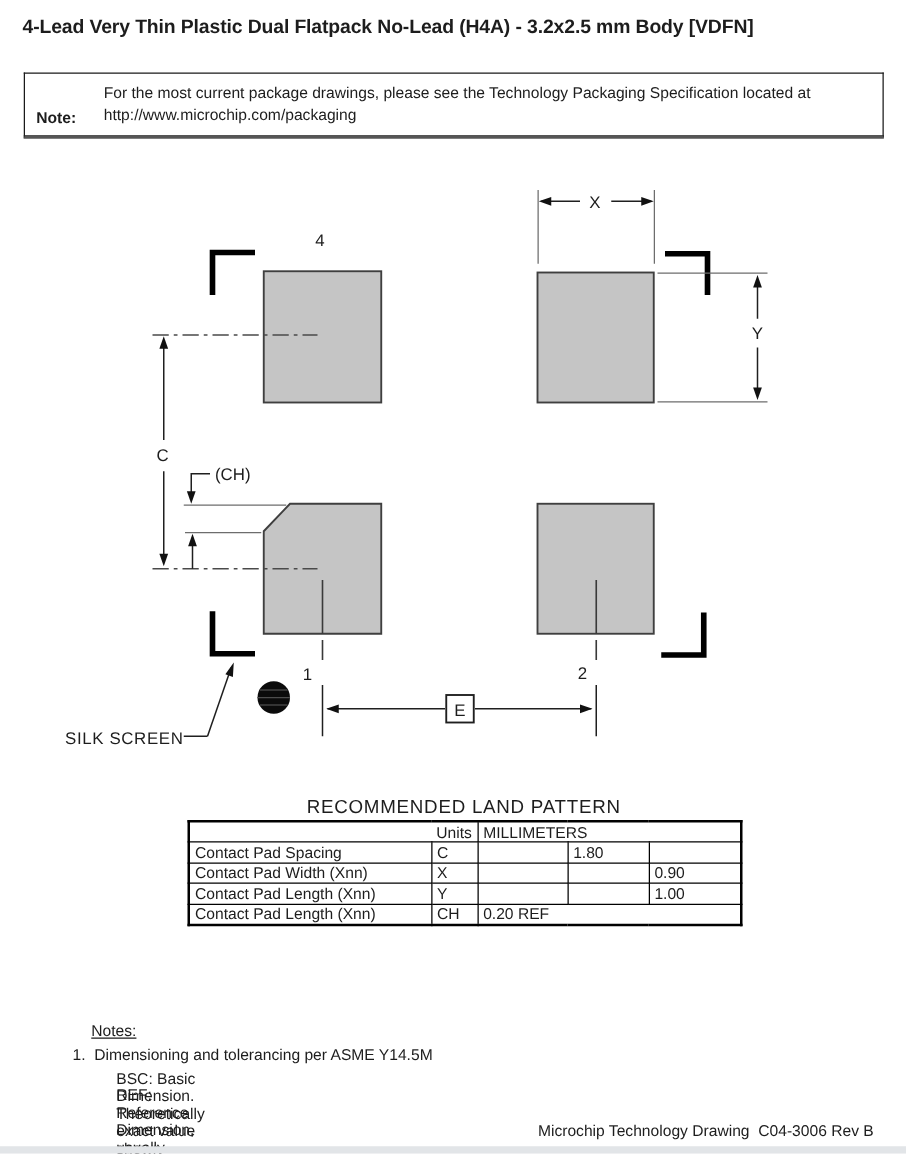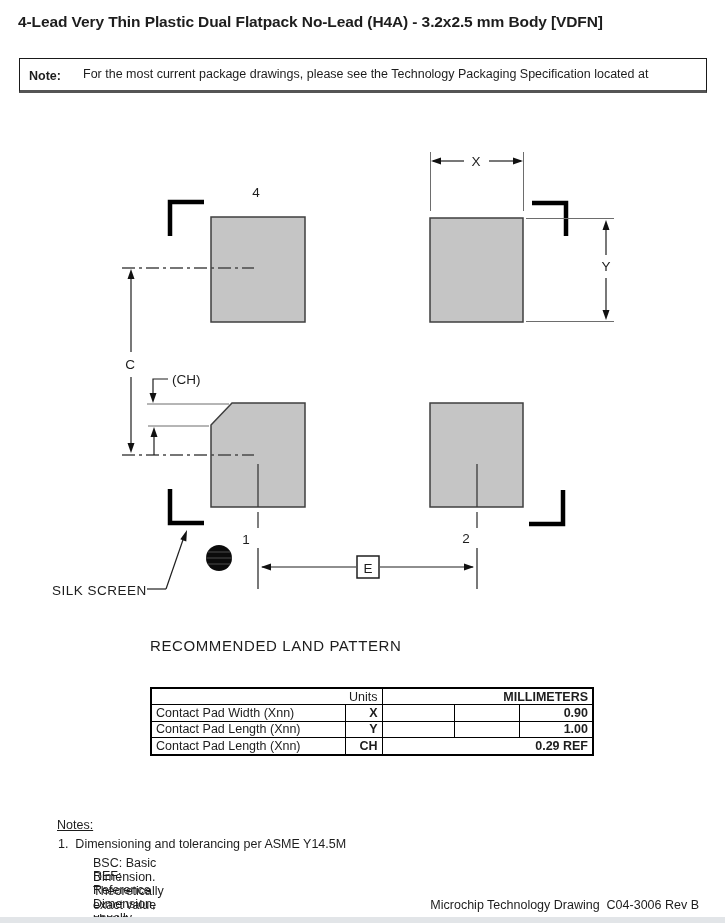--- a/index.html
+++ b/index.html
@@ -21,54 +21,55 @@
   .drawing-svg{position:absolute;left:0;top:130px;}
   .pad{fill:#c5c5c5;stroke:#3f3f3f;stroke-width:1.5;}
   .bracket{fill:none;stroke:#000;stroke-width:4.5;}
   .dim{stroke:#1f1f1f;stroke-width:1.2;fill:none;}
   .ext{stroke:#6d6d6d;stroke-width:1;fill:none;}
   .cl{stroke:#4a4a4a;stroke-width:1.3;fill:none;stroke-dasharray:13 4 3 4;}
   .dash{stroke:#3a3a3a;stroke-width:1.3;fill:none;}
   .arrow{fill:#111;stroke:none;}
   .dtext{font-family:"Liberation Sans",sans-serif;font-size:13.5px;fill:#1d1d1d;}
   .land-heading{
-    position:absolute;left:150px;top:637px;width:442px;
+    position:absolute;left:150px;top:637px;width:442px;text-align:center;
     font-size:15px;letter-spacing:0.6px;
   }
   .land-table{
-    position:absolute;left:150px;top:687px;border-collapse:collapse;
+    position:absolute;left:150px;top:656px;border-collapse:collapse;
     table-layout:fixed;width:442px;font-size:12.5px;
     border:2px solid #000;
   }
   .land-table td{
     border:1px solid #000;height:14px;padding:0.5px 4px;line-height:1.15;
     overflow:hidden;white-space:nowrap;
   }
-  .ta-r{text-align:right;} .ta-c{text-align:right;font-weight:bold;} .ta-l{text-align:left;}
+  .ta-r{text-align:right;} .ta-c{text-align:left;} .ta-l{text-align:left;}
   .notes-block{position:absolute;left:0;top:0;font-size:12.5px;}
-  .notes-heading{position:absolute;left:57px;top:818px;text-decoration:underline;}
+  .notes-heading{position:absolute;left:73px;top:818px;text-decoration:underline;}
   .notes-item{position:absolute;left:58px;top:837px;white-space:pre;text-align:right;}
   .notes-sub1{position:absolute;left:93px;top:856px;}
   .notes-sub2{position:absolute;left:93px;top:869px;}
   .page-footer{
     position:absolute;right:26px;top:898px;font-size:12.5px;white-space:pre;
   }
   .bottom-strip{
     position:absolute;left:0;right:0;bottom:0;height:6px;background:#e2e5e8;
   }
 </style>
 </head>
 <body>
 
 <div class="page-title">4-Lead Very Thin Plastic Dual Flatpack No-Lead (H4A) - 3.2x2.5 mm Body [VDFN]</div>
 
 <div class="note-box">
   <span class="note-label">Note:</span>
   <span class="note-text">
     <div>For the most current package drawings, please see the Technology Packaging Specification located at</div>
+    <div>http://www.microchip.com/packaging</div>
   </span>
 </div>
 
 <svg class="drawing-svg" width="725" height="495" viewBox="0 130 725 495" xmlns="http://www.w3.org/2000/svg">
 
   <g>
     <rect class="pad" x="211" y="217" width="94" height="105"></rect>
     <rect class="pad" x="430" y="218" width="93" height="104"></rect>
     <polygon class="pad" points="232,403 305,403 305,507 211,507 211,425"></polygon>
     <rect class="pad" x="430" y="403" width="93" height="104"></rect>
@@ -166,37 +167,44 @@
       <col style="width:72px">
       <col style="width:65px">
       <col style="width:74px">
   </colgroup>
   <tbody>
     <tr>
       <td colspan="2" class="ta-r">Units</td>
       <td colspan="3" class="ta-c">MILLIMETERS</td>
     </tr>
     <tr>
+      <td class="ta-l">Contact Pad Spacing</td>
+      <td class="ta-c">C</td>
+      <td class="ta-c"></td>
+      <td class="ta-c">1.80</td>
+      <td class="ta-c"></td>
+    </tr>
+    <tr>
       <td class="ta-l">Contact Pad Width (Xnn)</td>
       <td class="ta-c">X</td>
       <td class="ta-c"></td>
       <td class="ta-c"></td>
       <td class="ta-c">0.90</td>
     </tr>
     <tr>
       <td class="ta-l">Contact Pad Length (Xnn)</td>
       <td class="ta-c">Y</td>
       <td class="ta-c"></td>
       <td class="ta-c"></td>
       <td class="ta-c">1.00</td>
     </tr>
     <tr>
       <td class="ta-l">Contact Pad Length (Xnn)</td>
       <td class="ta-c">CH</td>
-      <td colspan="3" class="ta-c">0.29 REF</td>
+      <td colspan="3" class="ta-c">0.20 REF</td>
     </tr>
   </tbody>
 </table>
 
 <div class="notes-block">
   <div class="notes-heading">Notes:</div>
   <div class="notes-item">1.  Dimensioning and tolerancing per ASME Y14.5M</div>
   <div class="notes-sub1">BSC: Basic Dimension. Theoretically exact value shown without tolerances.</div>
   <div class="notes-sub2">REF: Reference Dimension, usually without tolerance, for information purposes only.</div>
 </div>

